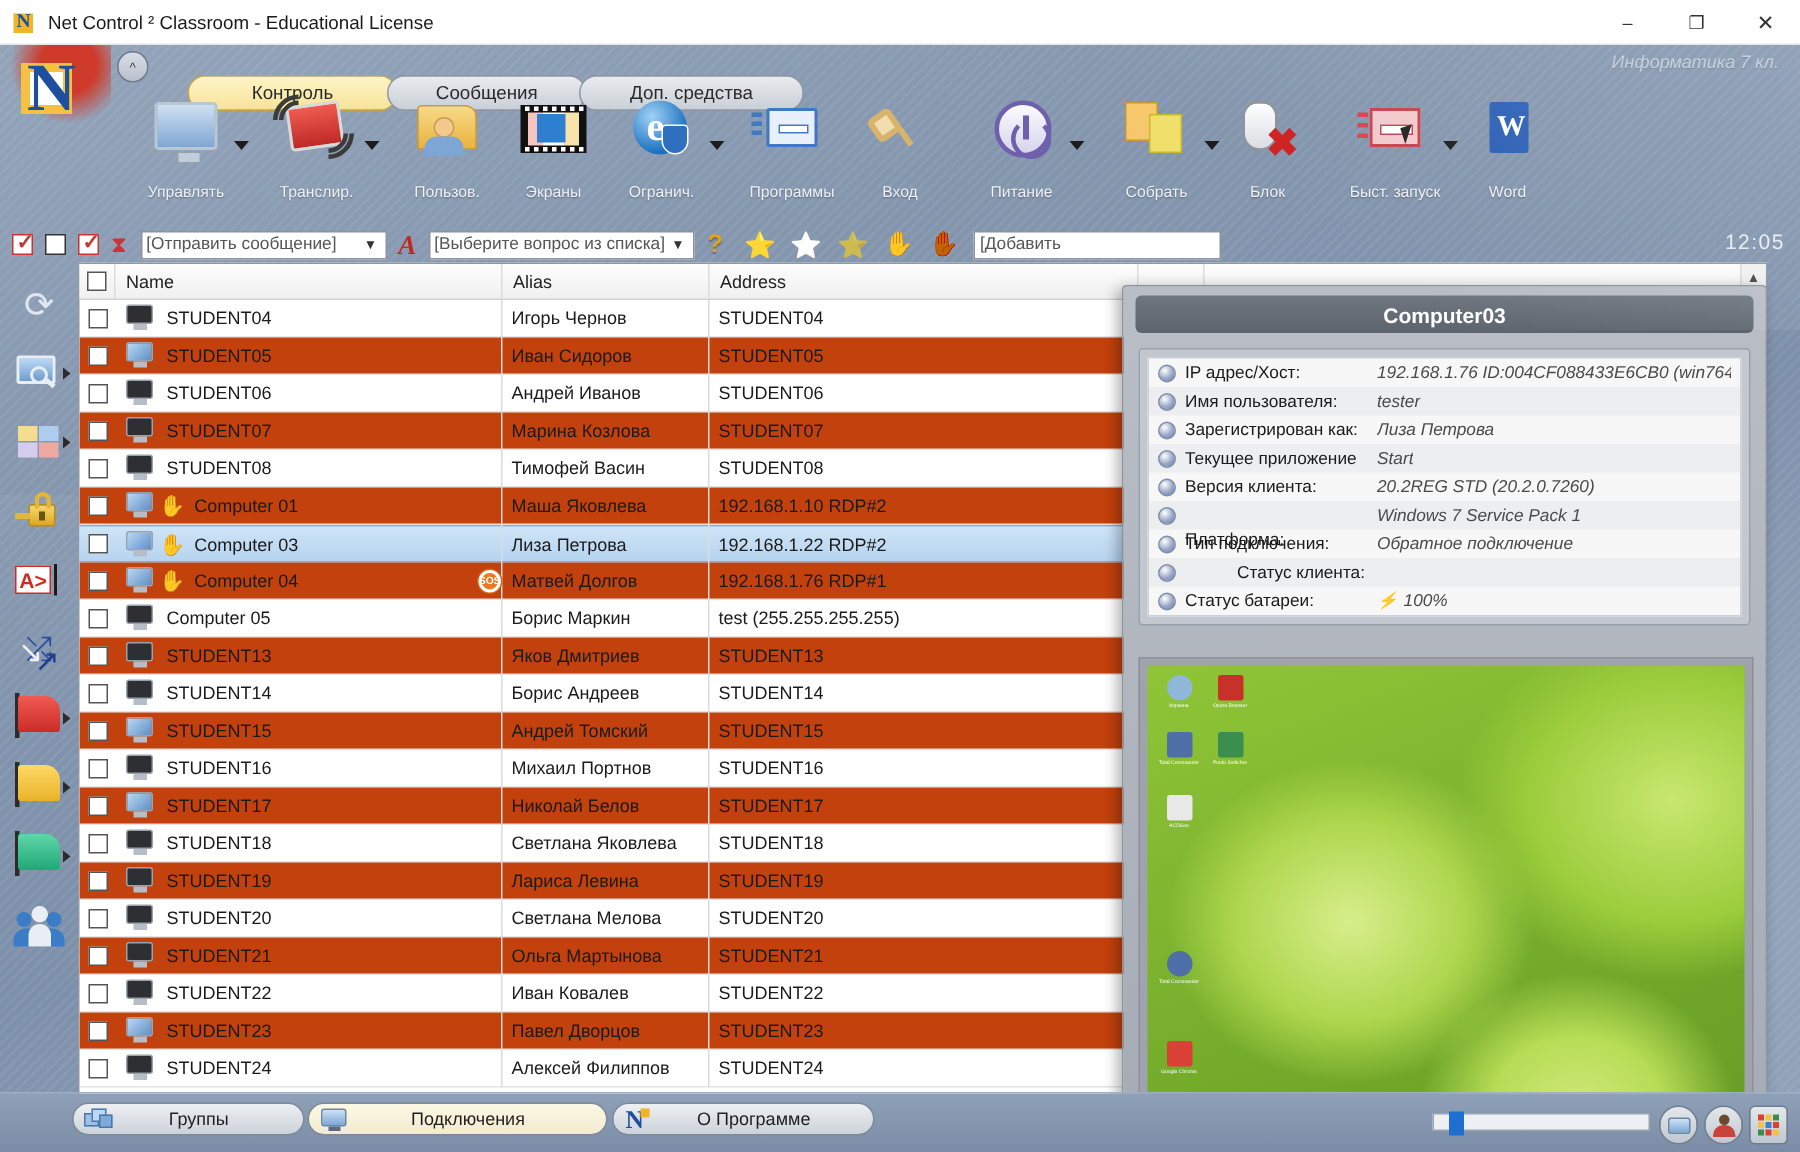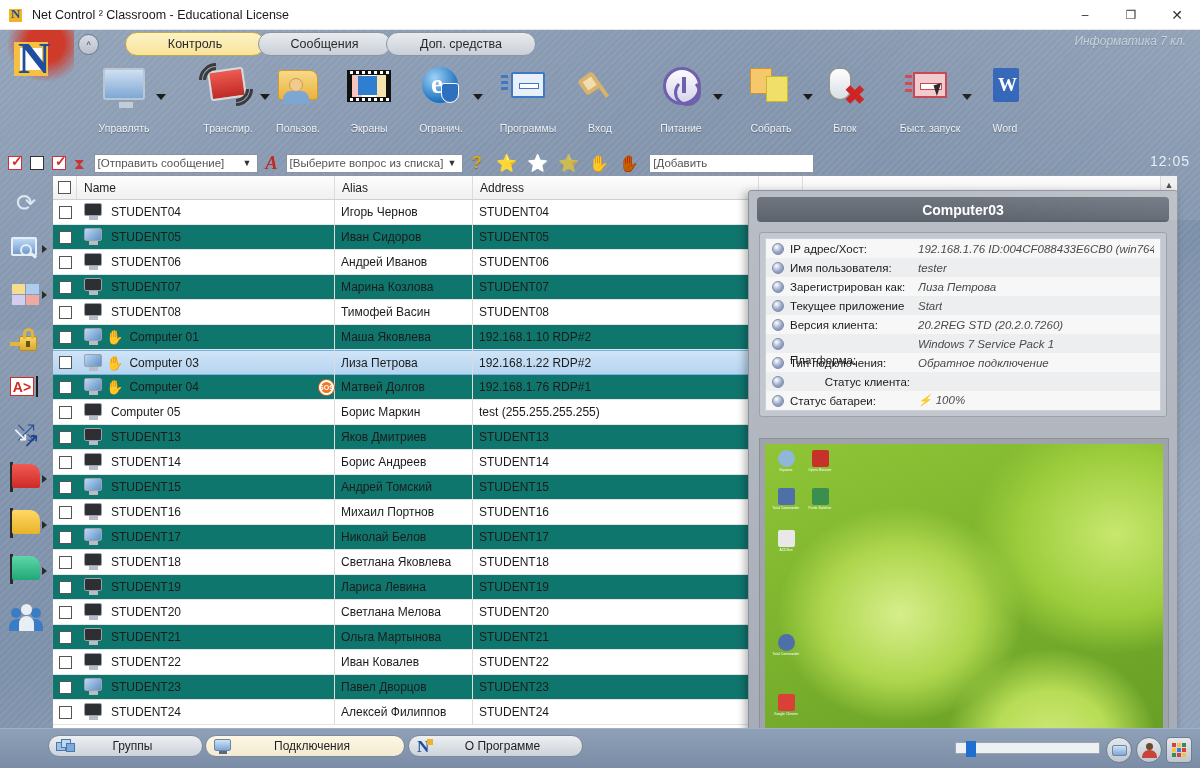--- a/index.html
+++ b/index.html
@@ -46,21 +46,21 @@
   }
 
   
   #tabstrip{ position:absolute; left:0; top:0; width:1200px; height:28px; }
   .collapse-btn{
     position:absolute;left:78px;top:4px;width:21px;height:21px;border-radius:50%;
     background:linear-gradient(#d8dde4,#b9c1cc);border:1px solid #6d7b8c;
     display:flex;align-items:center;justify-content:center;font-size:9px;color:#3a4654;
   }
   .tab{
-    position:absolute;top:2px;height:24px;border-radius:12px;
+    position:absolute;top:20px;height:24px;border-radius:12px;
     display:flex;align-items:center;justify-content:center;
     font-size:12.5px;color:#2a2a2a;border:1px solid #8d96a3;
     background:linear-gradient(#e9ecef,#c9cfd7);
   }
   .tab.active{ background:linear-gradient(#fdf3c6,#f7e39a); border-color:#c2a74d; }
   #tab-control{ left:125px; width:140px; }
   #tab-messages{ left:258px; width:133px; }
   #tab-tools{ left:386px; width:150px; }
   #classlabel{
     position:absolute;right:14px;top:4px;font-style:italic;font-size:12px;
@@ -155,21 +155,21 @@
   .flagpole{position:absolute;left:3px;top:2px;width:3px;height:30px;background:#2b2b2b;}
   .glyph{position:absolute;left:0;top:0;width:38px;height:38px;display:flex;align-items:center;justify-content:center;font-size:21px;}
 
   
   #tablewrap{position:absolute;left:52px;top:145px;width:1126px;height:580px;background:#fff;
     border:1px solid #8d98a6;}
   #thead{display:flex;height:24px;background:linear-gradient(#fdfdfd,#f0f0f0);border-bottom:1px solid #cfcfcf;}
   #thead .th{font-size:12px;color:#222;display:flex;align-items:center;padding-left:7px;border-right:1px solid #dcdcdc;}
   #tbody{position:absolute;left:0;top:24px;right:0;bottom:16px;overflow:hidden;}
   .row{display:flex;height:25px;align-items:center;border-bottom:1px solid #e4e4e4;}
-  .row.alt{background:#0f766e;}
+  .row.alt{background:#c2410c;}
   .row.sel{background:linear-gradient(#cfe4f7,#b6d4f0);border-top:1px solid #7aaede;border-bottom:1px solid #7aaede;}
   .c-chk{width:24px;display:flex;align-items:center;justify-content:center;flex:0 0 auto;}
   .c-chk .box{width:13px;height:13px;border:1px solid #555;background:#fff;}
   .c-name{width:258px;flex:0 0 auto;display:flex;align-items:center;border-right:1px solid #dcdcdc;height:25px;}
   .c-alias{width:138px;flex:0 0 auto;display:flex;align-items:center;padding-left:6px;border-right:1px solid #dcdcdc;height:25px;font-size:12px;color:#1b1b1b;}
   .c-addr{width:286px;flex:0 0 auto;display:flex;align-items:center;padding-left:6px;border-right:1px solid #dcdcdc;height:25px;font-size:12px;color:#1b1b1b;}
   .c-extra{width:44px;flex:0 0 auto;display:flex;align-items:center;justify-content:center;height:25px;border-right:1px solid #dcdcdc;}
   .pcico{width:22px;height:18px;margin-left:6px;position:relative;flex:0 0 auto;}
   .pcico .scr{position:absolute;left:1px;top:0;width:18px;height:13px;border-radius:2px;background:#2d2f33;border:1px solid #9aa2ad;}
   .pcico.on .scr{background:linear-gradient(135deg,#bcd8f5,#5e8fc4);}
@@ -274,21 +274,21 @@
   <div id="ribbon">
 
     <div class="rib" style="left:88px;width:72px">
       <div class="ico">
         <div class="mon"></div>
           <div class="caret"></div>
       </div>
       <div class="lbl">Управлять</div>
     </div>
 
-    <div class="rib" style="left:192px;width:72px">
+    <div class="rib" style="left:175px;width:72px">
       <div class="ico">
         <div class="redmon"></div>
         <div class="arcs">
           <div class="arc" style="left:2px;top:3px;width:26px;height:26px;transform:rotate(-45deg)"></div>
           <div class="arc" style="left:-2px;top:-1px;width:34px;height:34px;transform:rotate(-45deg)"></div>
           <div class="arc" style="left:22px;top:12px;width:26px;height:26px;transform:rotate(135deg)"></div>
           <div class="arc" style="left:18px;top:8px;width:34px;height:34px;transform:rotate(135deg)"></div>
         </div>
         <div class="caret"></div>
       </div>

